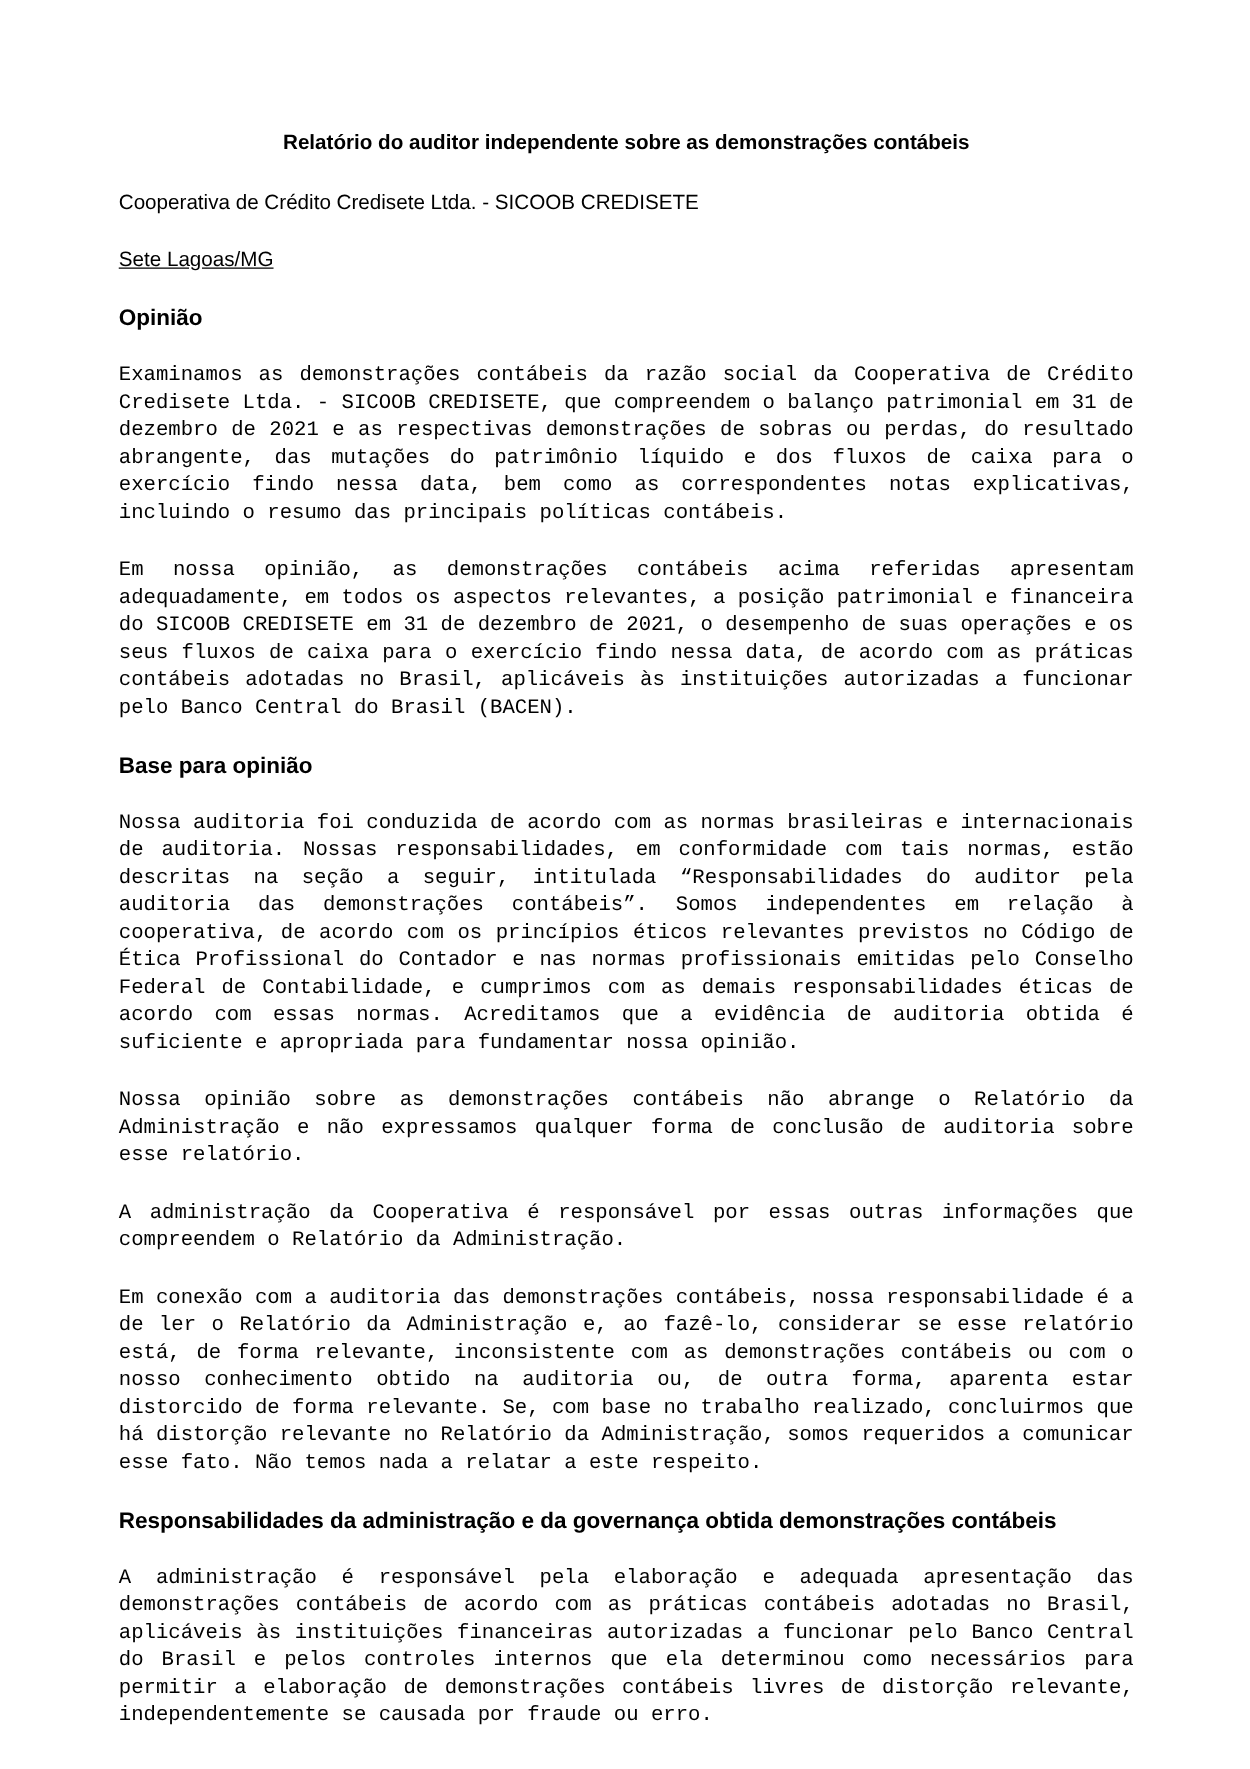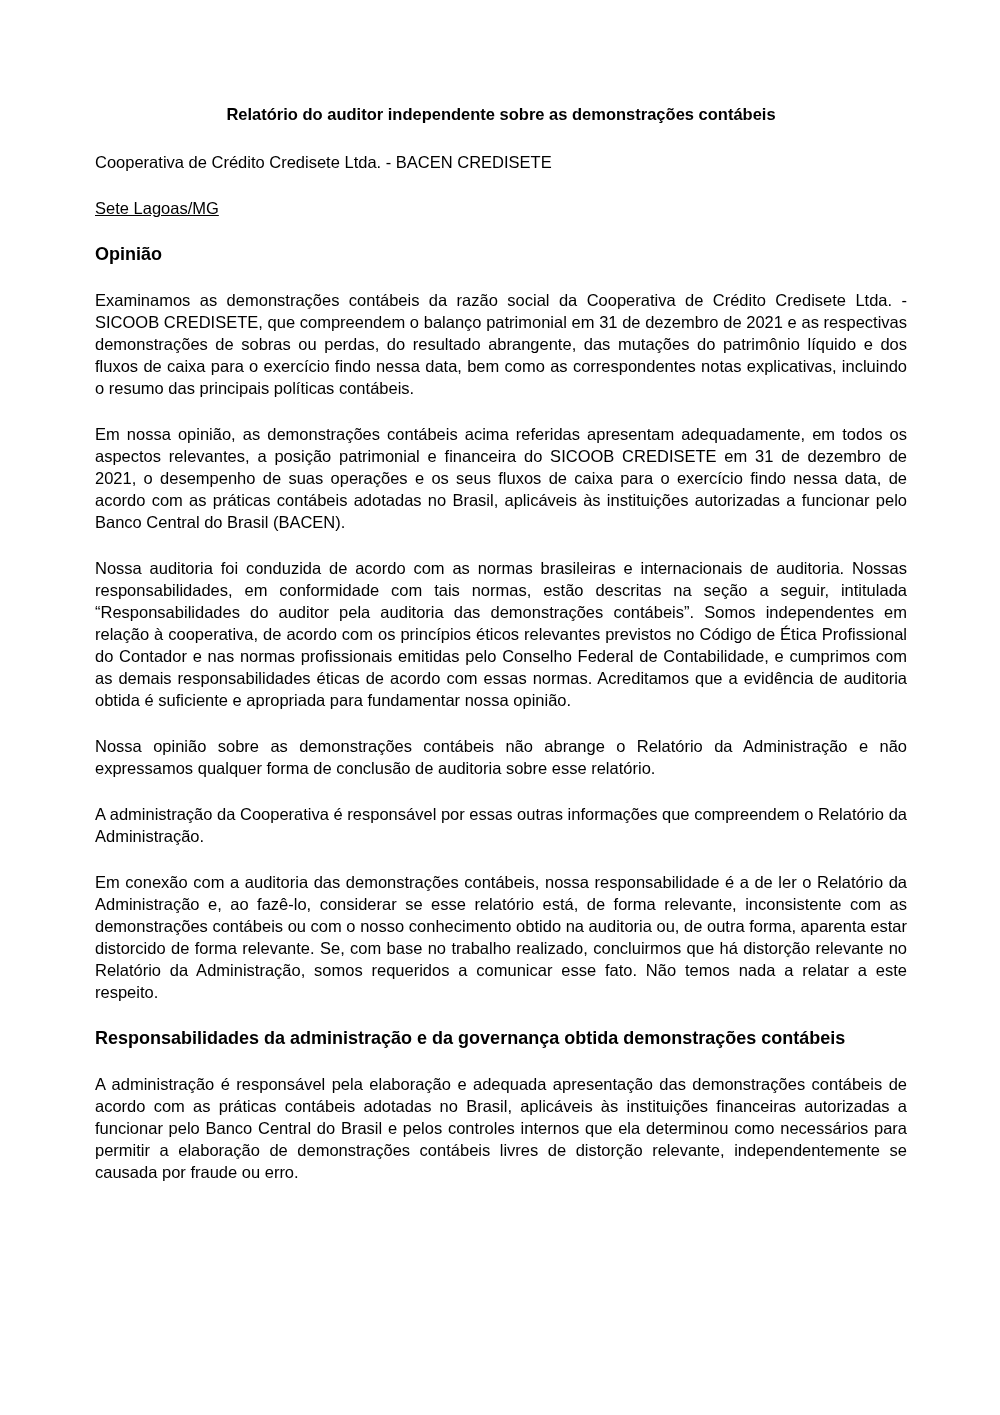--- a/index.html
+++ b/index.html
@@ -43,41 +43,43 @@
   }
   .sec-heading {
     font-weight: bold;
     margin: 0 0 24px 0;
     font-size: 18px;
     line-height: 22px;
   }
   .para {
     text-align: justify;
     margin: 0 0 24px 0;
+    font-family: Liberation Mono, monospace;
   }
 </style>
 </head>
 <body>
 
 <div class="page">
 
   <div class="doc-title">Relatório do auditor independente sobre as demonstrações contábeis</div>
 
   <div class="addressee">
-    <div>Cooperativa de Crédito Credisete Ltda. - BACEN CREDISETE</div>
+    <div>Cooperativa de Crédito Credisete Ltda. - SICOOB CREDISETE</div>
   </div>
 
   <div class="location">
     <span>Sete Lagoas/MG</span>
   </div>
 
   <div class="sec-heading">Opinião</div>
   <p class="para">Examinamos as demonstrações contábeis da razão social da Cooperativa de Crédito Credisete Ltda. - SICOOB CREDISETE, que compreendem o balanço patrimonial em 31 de dezembro de 2021 e as respectivas demonstrações de sobras ou perdas, do resultado abrangente, das mutações do patrimônio líquido e dos fluxos de caixa para o exercício findo nessa data, bem como as correspondentes notas explicativas, incluindo o resumo das principais políticas contábeis.</p>
   <p class="para">Em nossa opinião, as demonstrações contábeis acima referidas apresentam adequadamente, em todos os aspectos relevantes, a posição patrimonial e financeira do SICOOB CREDISETE em 31 de dezembro de 2021, o desempenho de suas operações e os seus fluxos de caixa para o exercício findo nessa data, de acordo com as práticas contábeis adotadas no Brasil, aplicáveis às instituições autorizadas a funcionar pelo Banco Central do Brasil (BACEN).</p>
 
+  <div class="sec-heading">Base para opinião</div>
   <p class="para">Nossa auditoria foi conduzida de acordo com as normas brasileiras e internacionais de auditoria. Nossas responsabilidades, em conformidade com tais normas, estão descritas na seção a seguir, intitulada “Responsabilidades do auditor pela auditoria das demonstrações contábeis”. Somos independentes em relação à cooperativa, de acordo com os princípios éticos relevantes previstos no Código de Ética Profissional do Contador e nas normas profissionais emitidas pelo Conselho Federal de Contabilidade, e cumprimos com as demais responsabilidades éticas de acordo com essas normas. Acreditamos que a evidência de auditoria obtida é suficiente e apropriada para fundamentar nossa opinião.</p>
 
   <p class="para">Nossa opinião sobre as demonstrações contábeis não abrange o Relatório da Administração e não expressamos qualquer forma de conclusão de auditoria sobre esse relatório.</p>
   <p class="para">A administração da Cooperativa é responsável por essas outras informações que compreendem o Relatório da Administração.</p>
   <p class="para">Em conexão com a auditoria das demonstrações contábeis, nossa responsabilidade é a de ler o Relatório da Administração e, ao fazê-lo, considerar se esse relatório está, de forma relevante, inconsistente com as demonstrações contábeis ou com o nosso conhecimento obtido na auditoria ou, de outra forma, aparenta estar distorcido de forma relevante. Se, com base no trabalho realizado, concluirmos que há distorção relevante no Relatório da Administração, somos requeridos a comunicar esse fato. Não temos nada a relatar a este respeito.</p>
 
   <div class="sec-heading">Responsabilidades da administração e da governança obtida demonstrações contábeis</div>
   <p class="para">A administração é responsável pela elaboração e adequada apresentação das demonstrações contábeis de acordo com as práticas contábeis adotadas no Brasil, aplicáveis às instituições financeiras autorizadas a funcionar pelo Banco Central do Brasil e pelos controles internos que ela determinou como necessários para permitir a elaboração de demonstrações contábeis livres de distorção relevante, independentemente se causada por fraude ou erro.</p>
 
 </div>

